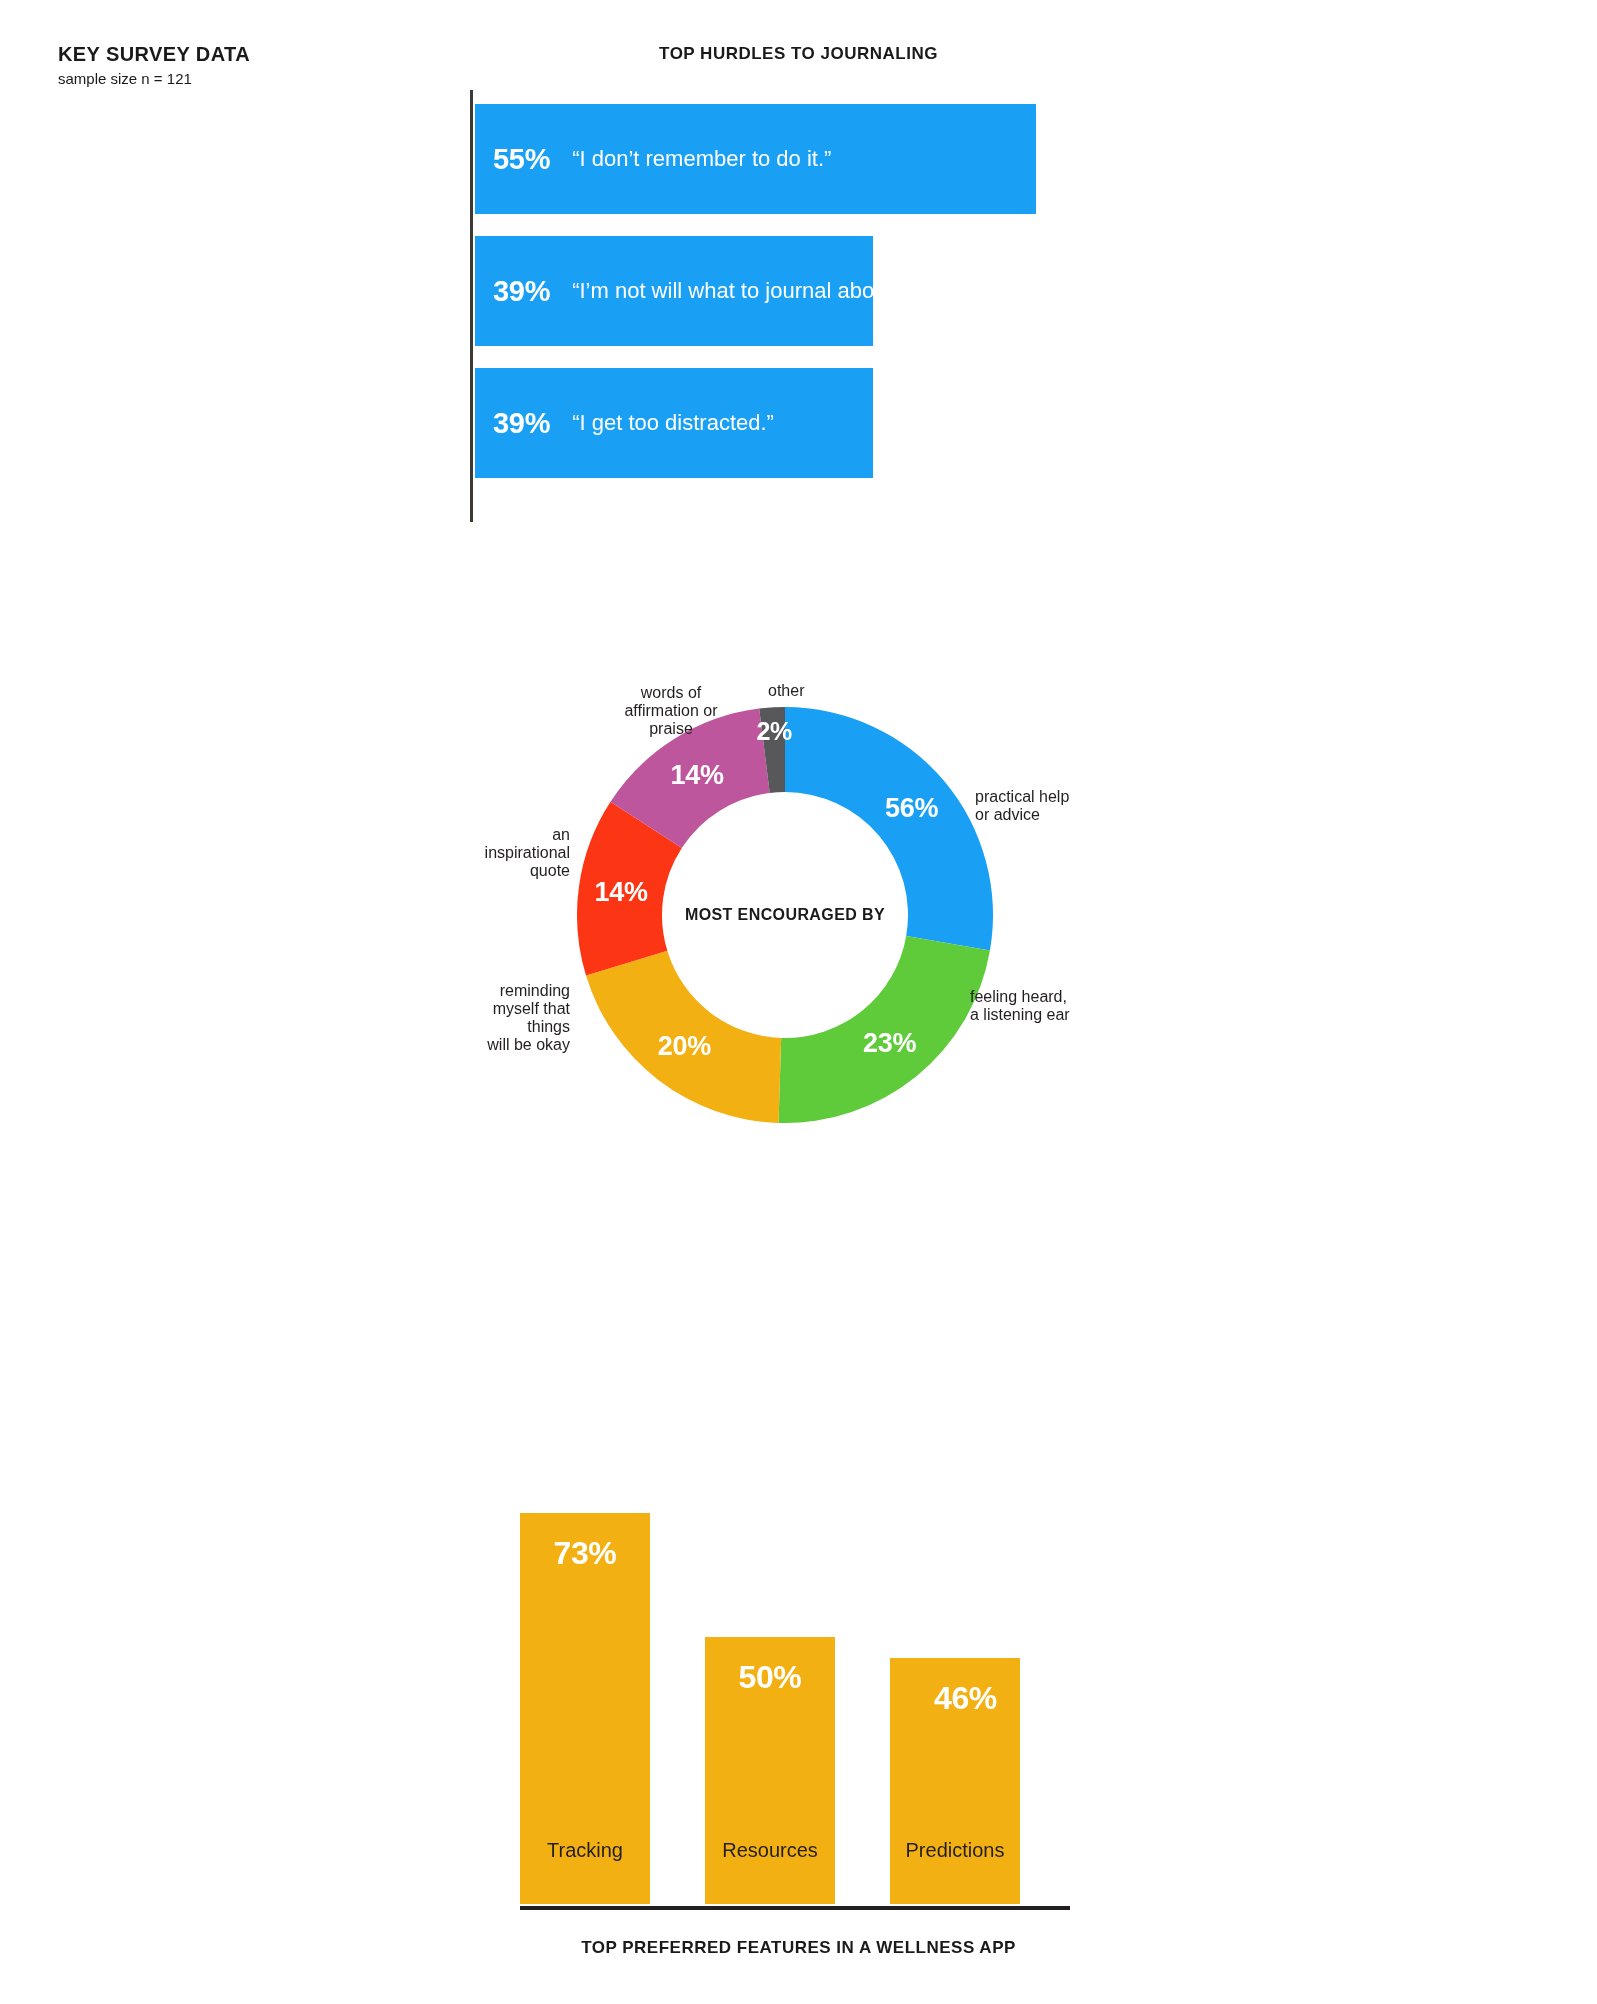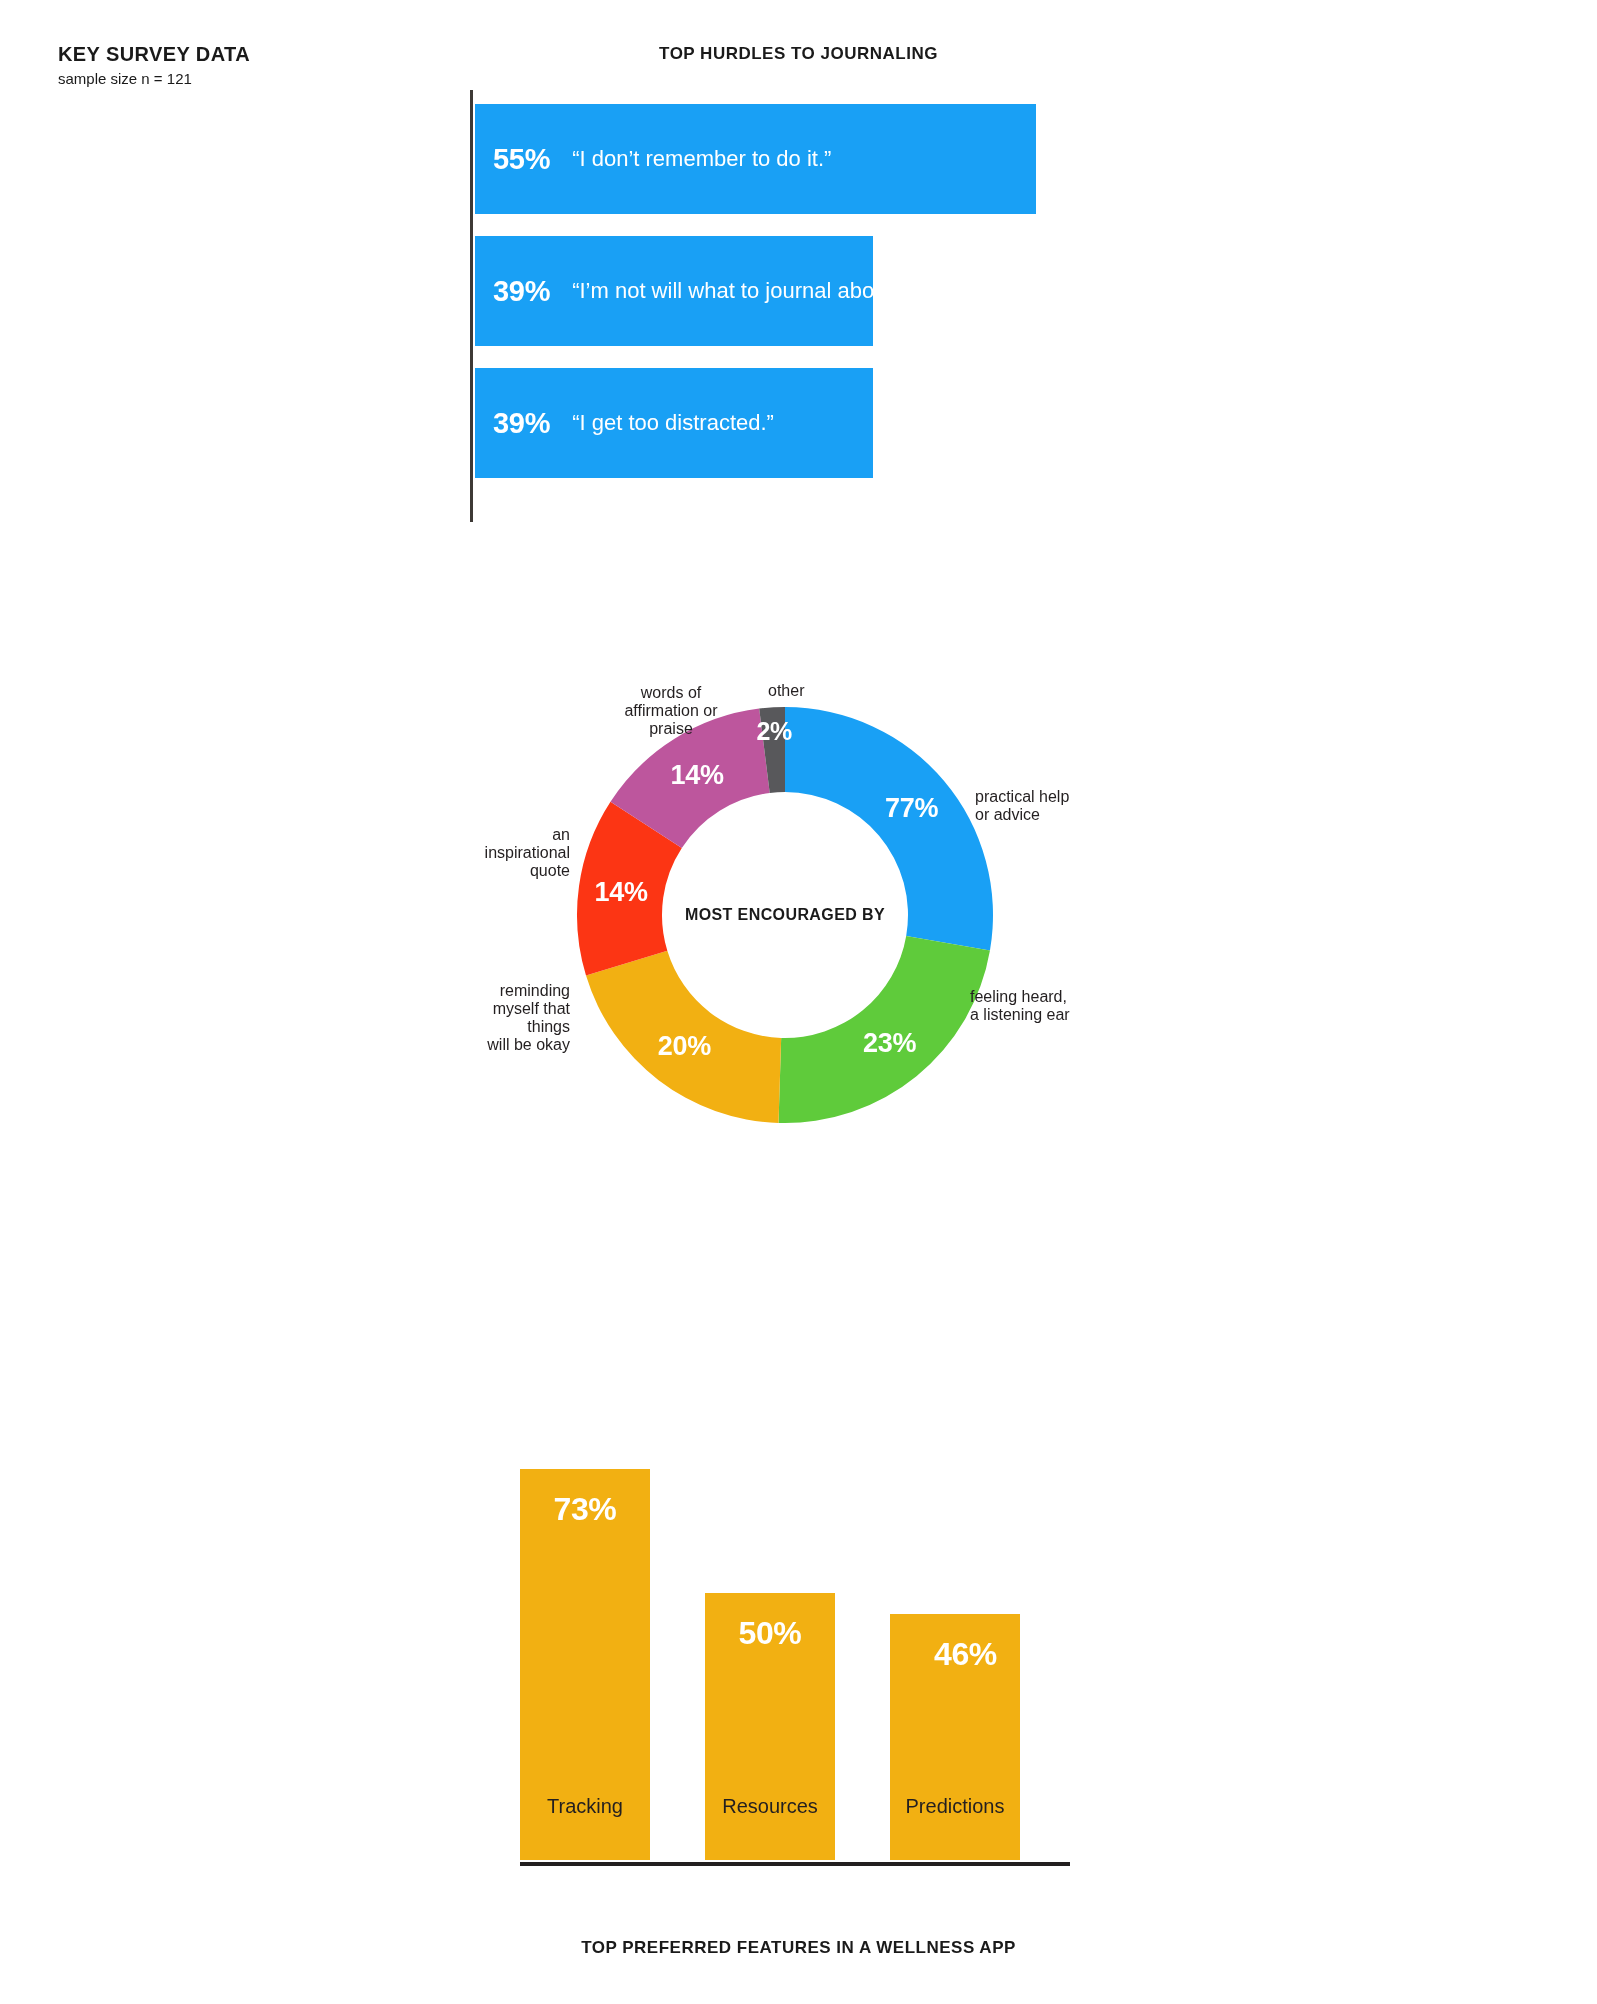--- a/index.html
+++ b/index.html
@@ -67,21 +67,21 @@
     letter-spacing:-.3px;white-space:nowrap;transform:translate(-50%,-50%);
     pointer-events:none;
   }
   .slice-pct.small{font-size:25px;}
   .donut-label{
     position:absolute;font-size:16px;line-height:1.12;color:#231f20;
     white-space:pre-line;
   }
 
   
-  #vbar{left:470px;top:1316px;width:700px;height:550px;}
+  #vbar{left:470px;top:1360px;width:700px;height:550px;}
   #vbar .baseline{
     position:absolute;left:50px;bottom:0;width:550px;height:4px;background:#231f20;
   }
   .vcol{
     position:absolute;bottom:6px;background:#f2b012;
   }
   .vpct{
     position:absolute;left:0;right:0;color:#ffffff;font-size:32px;font-weight:bold;
     letter-spacing:-.4px;text-align:center;
   }
@@ -137,21 +137,21 @@
                L 111.80880509836902 148.06288552100852 A 123 123 0 0 0 97.33110055913536 250.81940960395193 Z" fill="#fc3514"></path>
         <path d="M 40.49781675171346 101.80552998674615 A 208 208 0 0 1 189.18745945644224 8.607866548438437
                L 199.73585342856921 92.95080569931697 A 123 123 0 0 0 111.80880509836902 148.06288552100852 Z" fill="#bd569d"></path>
         <path d="M 189.18745945644224 8.607866548438437 A 208 208 0 0 1 215.00000000000014 7
                L 215.00000000000009 92 A 123 123 0 0 0 199.73585342856921 92.95080569931697 Z" fill="#58585b"></path>
       </svg>
     <div id="donut-center">
       <span>MOST ENCOURAGED BY</span>
     </div>
     <div id="donut-pcts">
-        <div class="slice-pct" style="left: 341.596px; top: 108.4px;">77%</div>
+        <div class="slice-pct" style="left: 341.596px; top: 108.4px;">56%</div>
         <div class="slice-pct" style="left: 319.619px; top: 343.239px;">23%</div>
         <div class="slice-pct" style="left: 114.42px; top: 346.43px;">20%</div>
         <div class="slice-pct" style="left: 51.1186px; top: 191.91px;">14%</div>
         <div class="slice-pct" style="left: 127.104px; top: 74.7694px;">14%</div>
         <div class="slice-pct small" style="left: 204.182px; top: 31.3366px;">2%</div>
       </div>
   </div>
   <div id="donut-labels">
       <div class="donut-label" style="text-align: left; top: 128px; left: 505px;">practical help
 or advice</div>

